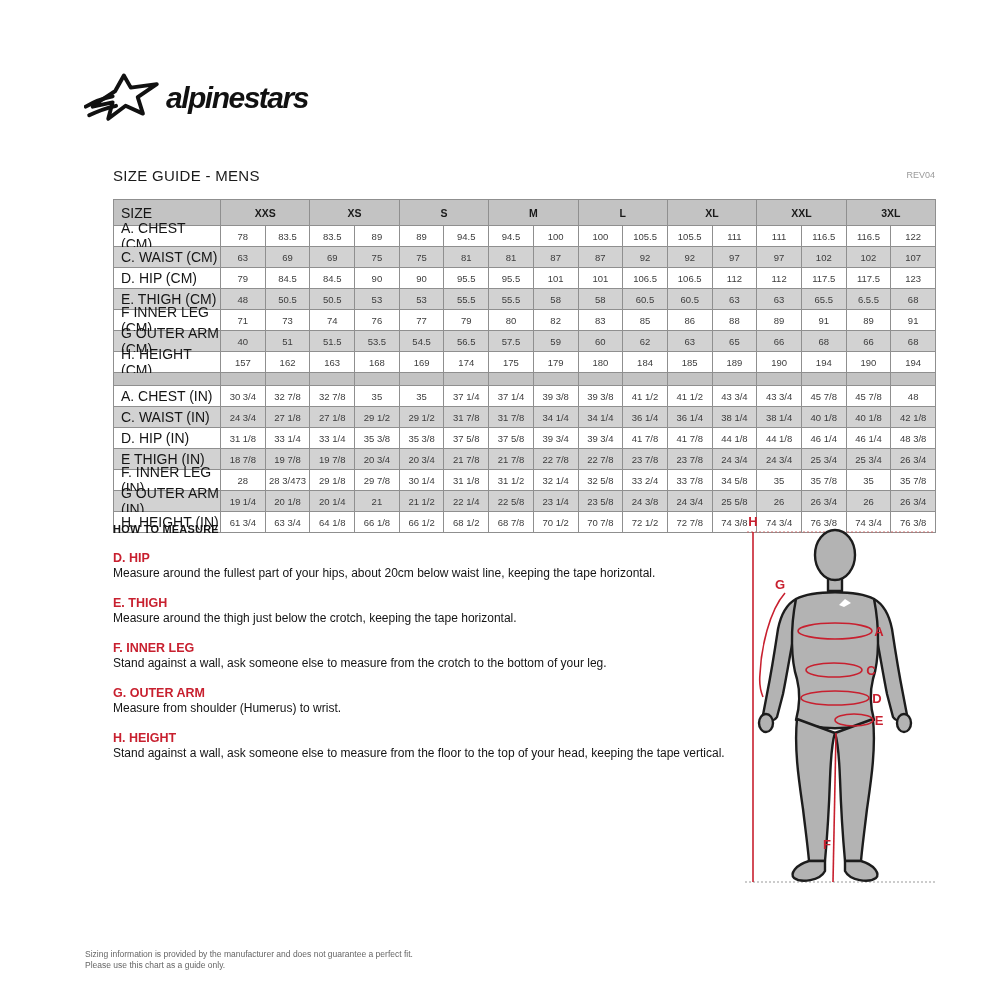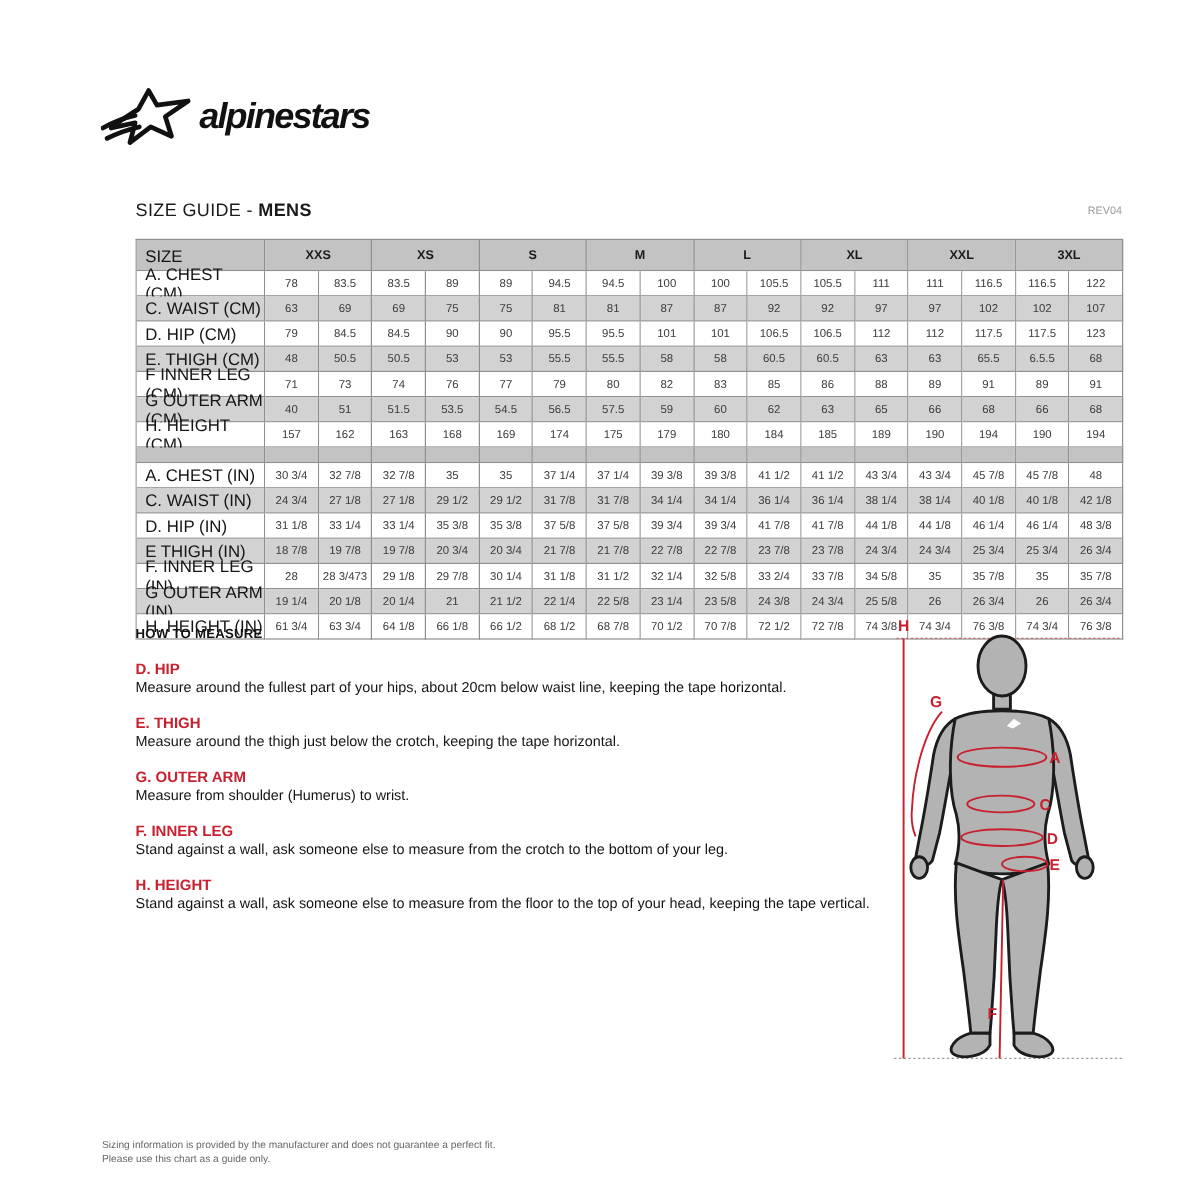--- a/index.html
+++ b/index.html
@@ -6,21 +6,21 @@
   .page{position:relative;width:1000px;height:1000px;background:#fff;
         font-family:"Liberation Sans",sans-serif;color:#111;overflow:hidden;margin-top:29px;}
 
   
   .logo{position:absolute;left:84px;top:40px;display:flex;align-items:center;}
   .logo svg{display:block;}
   .logo-text{font-style:italic;font-weight:bold;font-size:30px;letter-spacing:-1.5px;color:#111;margin-left:4px;}
 
   
   .page-title{position:absolute;left:113px;top:138px;font-size:15px;color:#1a1a1a;letter-spacing:.3px;}
-  .page-title .bold{font-weight:bold;}
+  .page-title .bold{font-weight:normal;}
   .rev{position:absolute;right:65px;top:141px;font-size:9px;color:#9a9a9a;}
 
   
   .size-table{position:absolute;left:113px;top:170px;width:822px;
               border:1px solid #8f8f8f;border-right:none;border-bottom:none;font-size:9.5px;}
   .trow{display:grid;grid-template-columns:107px repeat(16,1fr);}
   .tcell{border-right:1px solid #8f8f8f;border-bottom:1px solid #8f8f8f;
          display:flex;align-items:center;justify-content:center;height:20px;color:#3c3c3c;}
   .thead .tcell{height:25px;font-weight:bold;color:#1a1a1a;background:var(--hdr,#c3c3c3);font-size:10.5px;}
   .tcell.label{justify-content:flex-start;padding-left:7px;font-weight:normal;color:#151515;font-size:14px;}
@@ -362,26 +362,26 @@
     <div id="howto-sections">
         <div class="ht-sec">
           <div class="ht-head">D. HIP</div>
           <div class="ht-body">Measure around the fullest part of your hips, about 20cm below waist line, keeping the tape horizontal.</div>
         </div>
         <div class="ht-sec">
           <div class="ht-head">E. THIGH</div>
           <div class="ht-body">Measure around the thigh just below the crotch, keeping the tape horizontal.</div>
         </div>
         <div class="ht-sec">
+          <div class="ht-head">F. INNER LEG</div>
+          <div class="ht-body">Stand against a wall, ask someone else to measure from the crotch to the bottom of your leg.</div>
+        </div>
+        <div class="ht-sec">
           <div class="ht-head">G. OUTER ARM</div>
           <div class="ht-body">Measure from shoulder (Humerus) to wrist.</div>
-        </div>
-        <div class="ht-sec">
-          <div class="ht-head">F. INNER LEG</div>
-          <div class="ht-body">Stand against a wall, ask someone else to measure from the crotch to the bottom of your leg.</div>
         </div>
         <div class="ht-sec">
           <div class="ht-head">H. HEIGHT</div>
           <div class="ht-body">Stand against a wall, ask someone else to measure from the floor to the top of your head, keeping the tape vertical.</div>
         </div>
       </div>
   </div>
 
   <div class="figure">
     <svg width="205" height="430" viewBox="0 0 205 430">

